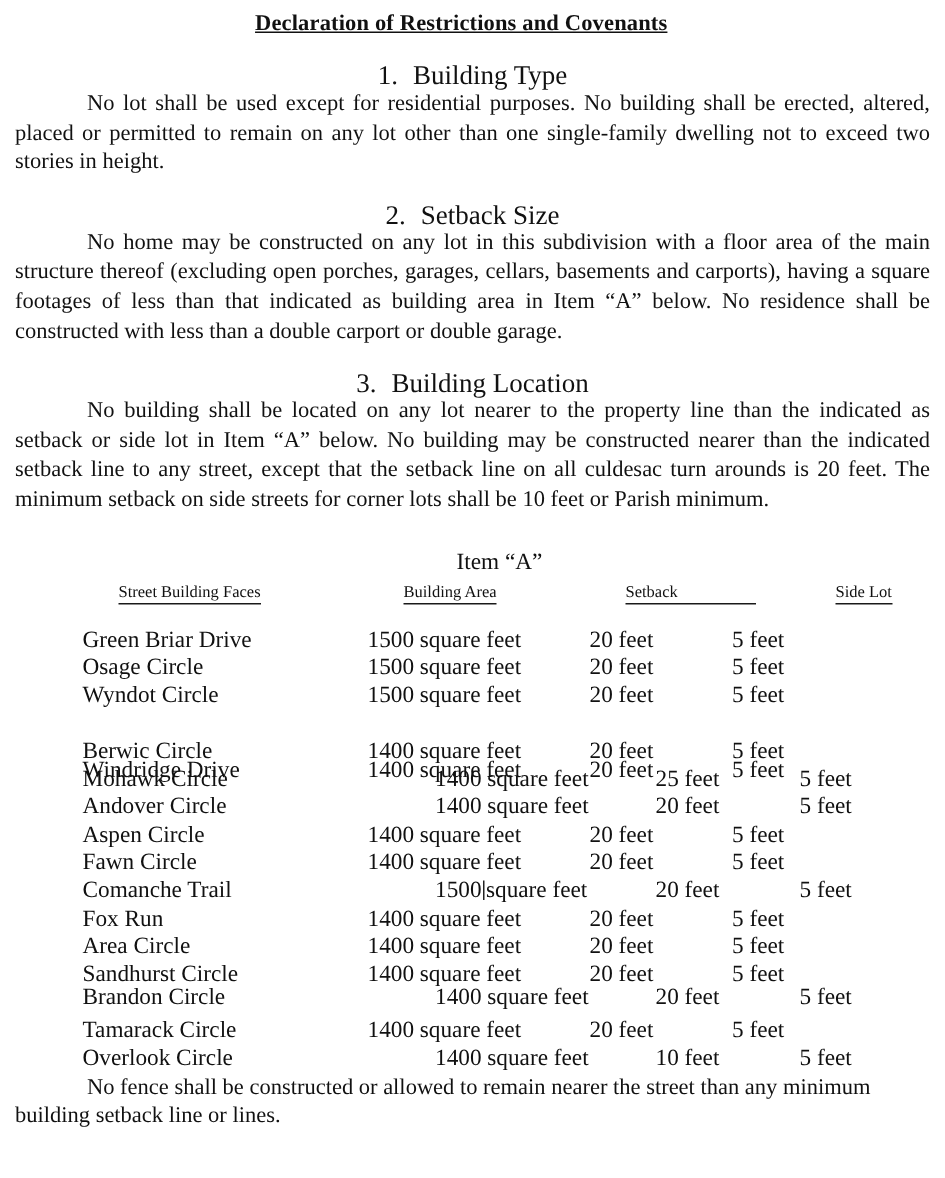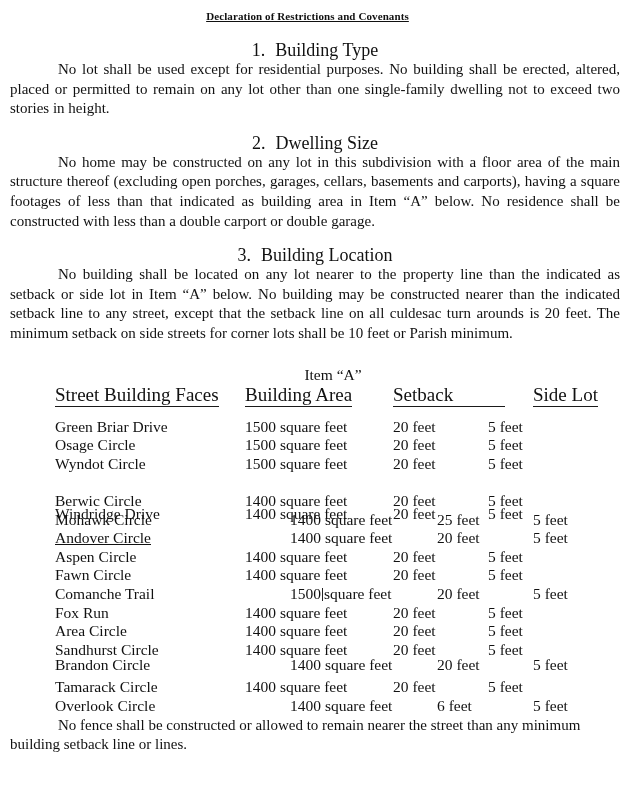--- a/index.html
+++ b/index.html
@@ -20,21 +20,21 @@
   .page {
     position: relative;
     width: 630px;
     height: 785px;
     padding: 0;
   }
 
   
   .doc-title {
     text-align: center;
-    font-size: 11px;
+    font-size: 15px;
     line-height: 20px;
     margin: 6px 15px 0 0;
     letter-spacing: 0.1px;
   }
   .doc-title span { text-decoration: underline; }
 
   .section-heading {
     text-align: center;
     font-size: 18px;
     line-height: 20px;
@@ -65,23 +65,24 @@
     top: 0;
     width: 630px;
     text-align: center;
     font-size: 15.5px;
     line-height: 18px;
     padding-left: 36px;
     box-sizing: border-box;
   }
   .col-head {
     position: absolute;
-    font-size: 19px;
+    font-size: 11px;
     line-height: 18px;
     white-space: nowrap;
+    margin-left: 24px;
   }
   .col-head u { text-decoration: none; border-bottom: 1.4px solid #1a1a1a; padding-bottom: 1px; }
   .col-head.pad u { padding-right: 52px; }
 
   .row {
     position: absolute;
     left: 0;
     width: 630px;
     height: 18.6px;
     font-size: 15.5px;
@@ -107,21 +108,21 @@
 <div class="page">
 
   <h1 class="doc-title"><span>Declaration of Restrictions and Covenants</span></h1>
 
   <div class="section-heading">
     <span class="num">1.</span><span>Building Type</span>
   </div>
   <p class="para">No lot shall be used except for residential purposes. No building shall be erected, altered, placed or permitted to remain on any lot other than one single-family dwelling not to exceed two stories in height.</p>
 
   <div class="section-heading">
-    <span class="num">2.</span><span>Dwelling Size</span>
+    <span class="num">2.</span><span>Setback Size</span>
   </div>
   <p class="para">No home may be constructed on any lot in this subdivision with a floor area of the main structure thereof (excluding open porches, garages, cellars, basements and carports), having a square footages of less than that indicated as building area in Item “A” below. No residence shall be constructed with less than a double carport or double garage.</p>
 
   <div class="section-heading">
     <span class="num">3.</span><span>Building Location</span>
   </div>
   <p class="para">No building shall be located on any lot nearer to the property line than the indicated as setback or side lot in Item “A” below. No building may be constructed nearer than the indicated setback line to any street, except that the setback line on all culdesac turn arounds is 20 feet. The minimum setback on side streets for corner lots shall be 10 feet or Parish minimum.</p>
 
   <div class="table-block">
     <div class="item-a-label">Item “A”</div>
@@ -170,21 +171,21 @@
           <div class="cell" style="left: 393px;">20 feet</div>
           <div class="cell" style="left: 488px;">5 feet</div>
         </div>
         <div class="row" style="top: 145px;">
           <div class="cell" style="left: 55px;">Mohawk Circle</div>
           <div class="cell" style="left: 290px;">1400 square feet</div>
           <div class="cell" style="left: 437px;">25 feet</div>
           <div class="cell" style="left: 533px;">5 feet</div>
         </div>
         <div class="row" style="top: 163.6px;">
-          <div class="cell" style="left: 55px; text-decoration: underline;">Andover Circle</div>
+          <div class="cell" style="left: 55px;">Andover Circle</div>
           <div class="cell" style="left: 290px;">1400 square feet</div>
           <div class="cell" style="left: 437px;">20 feet</div>
           <div class="cell" style="left: 533px;">5 feet</div>
         </div>
         <div class="row" style="top: 182.2px;">
           <div class="cell" style="left: 55px;">Aspen Circle</div>
           <div class="cell" style="left: 245px;">1400 square feet</div>
           <div class="cell" style="left: 393px;">20 feet</div>
           <div class="cell" style="left: 488px;">5 feet</div>
         </div>
@@ -226,21 +227,21 @@
         </div>
         <div class="row" style="top: 312.4px;">
           <div class="cell" style="left: 55px;">Tamarack Circle</div>
           <div class="cell" style="left: 245px;">1400 square feet</div>
           <div class="cell" style="left: 393px;">20 feet</div>
           <div class="cell" style="left: 488px;">5 feet</div>
         </div>
         <div class="row" style="top: 331px;">
           <div class="cell" style="left: 55px;">Overlook Circle</div>
           <div class="cell" style="left: 290px;">1400 square feet</div>
-          <div class="cell" style="left: 437px;">6 feet</div>
+          <div class="cell" style="left: 437px;">10 feet</div>
           <div class="cell" style="left: 533px;">5 feet</div>
         </div>
       </div>
   </div>
 
   <p class="para tight">No fence shall be constructed or allowed to remain nearer the street than any minimum building setback line or lines.</p>
 
 </div>
 
 </body></html>

